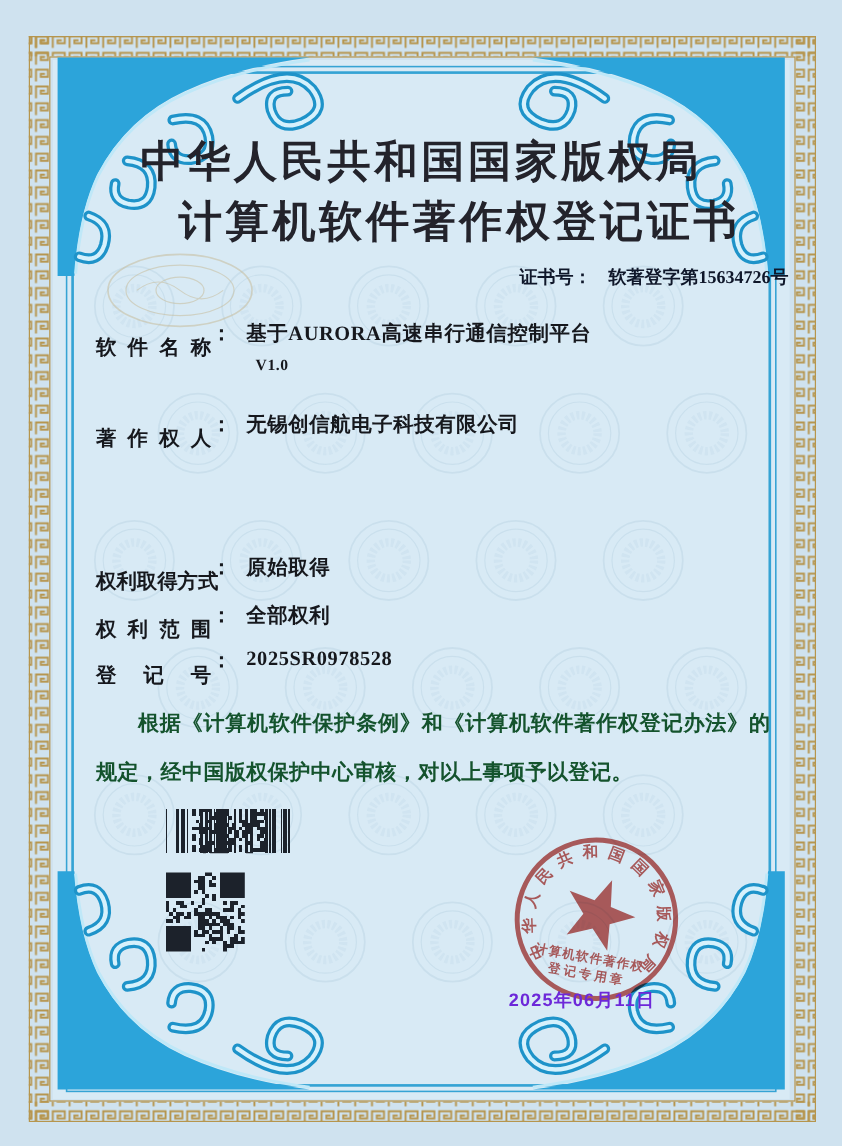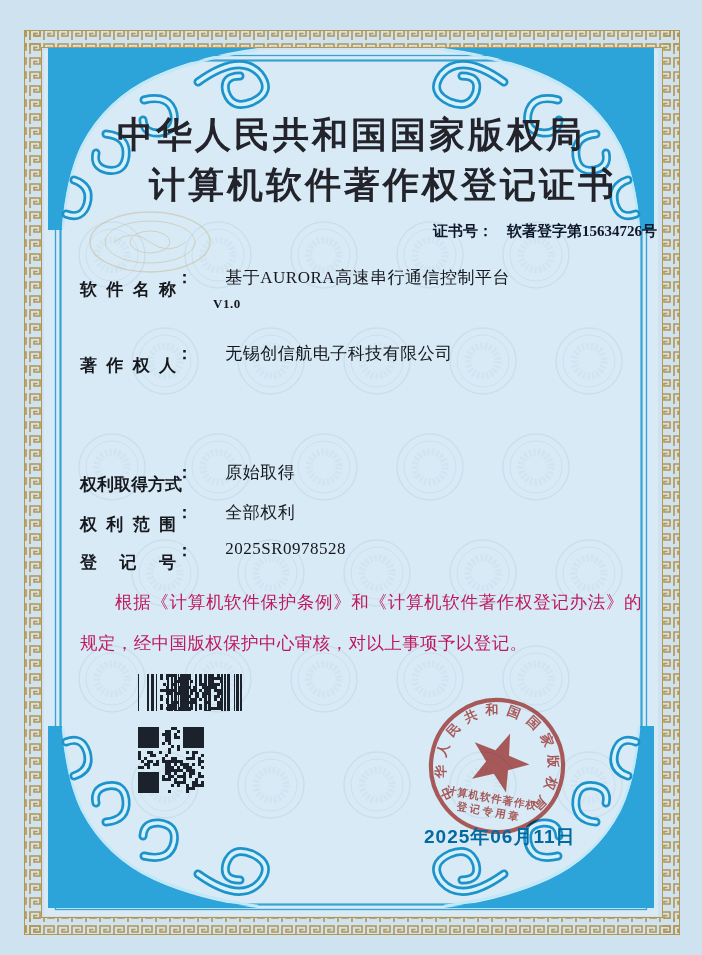--- a/index.html
+++ b/index.html
@@ -11,36 +11,36 @@
          font-weight:bold;font-size:36px;letter-spacing:3px;line-height:46px;}
   .title-1{top:112px;}
   .title-2{top:162px;padding-left:32px;}
 
   .certno{position:absolute;left:433px;top:222px;font-size:15px;font-weight:bold;color:#0f172a;white-space:nowrap;}
   .certno .gap{display:inline-block;width:14px;}
 
   .field{position:absolute;left:80px;color:#16181d;font-size:17px;font-weight:700;white-space:nowrap;}
   .flabel-text{display:inline-block;width:96px;text-align:justify;text-align-last:justify;vertical-align:top;margin-top:12px;}
   .fcolon{display:inline-block;vertical-align:top;}
-  .fvalue{display:inline-block;margin-left:28px;vertical-align:top;font-weight:400;
+  .fvalue{display:inline-block;margin-left:8px;vertical-align:top;font-weight:700;
           font-family:"Liberation Serif",serif;letter-spacing:0.5px;}
   .fvalue2{position:absolute;left:213px;font-size:13px;font-weight:700;color:#16181d;letter-spacing:0.5px;}
 
   .statement{position:absolute;left:80px;top:582px;width:562px;margin:0;
-             font-size:17.5px;line-height:41px;font-weight:400;color:#be185d;
+             font-size:17.5px;line-height:41px;font-weight:700;color:#14532d;
              text-align:justify;text-indent:2em;letter-spacing:0.4px;}
 
   .barcode{position:absolute;left:138px;top:674px;width:105px;height:37px;}
   .qrcode{position:absolute;left:138px;top:727px;width:66px;height:66px;}
   .emboss{position:absolute;left:86px;top:208px;opacity:0.55;}
 
   .seal{position:absolute;left:412px;top:681px;opacity:0.88;mix-blend-mode:multiply;}
   .seal text{fill:#bd4b47;font-family:"Liberation Serif",serif;font-weight:bold;}
 
-  .date{position:absolute;left:424px;top:824px;font-size:19px;font-weight:bold;color:#0369a1;
+  .date{position:absolute;left:424px;top:824px;font-size:15px;font-weight:bold;color:#6d28d9;
         font-family:"Liberation Sans",sans-serif;letter-spacing:1px;}
 
   .curl-d{fill:none;stroke:#1e93c9;stroke-width:9;stroke-linecap:round;}
   .curl-l{fill:none;stroke:#d6f1fc;stroke-width:3.6;stroke-linecap:round;}
   .bars rect{fill:#1c222b;}
 </style>
 </head>
 <body>
 
 <div class="page">

